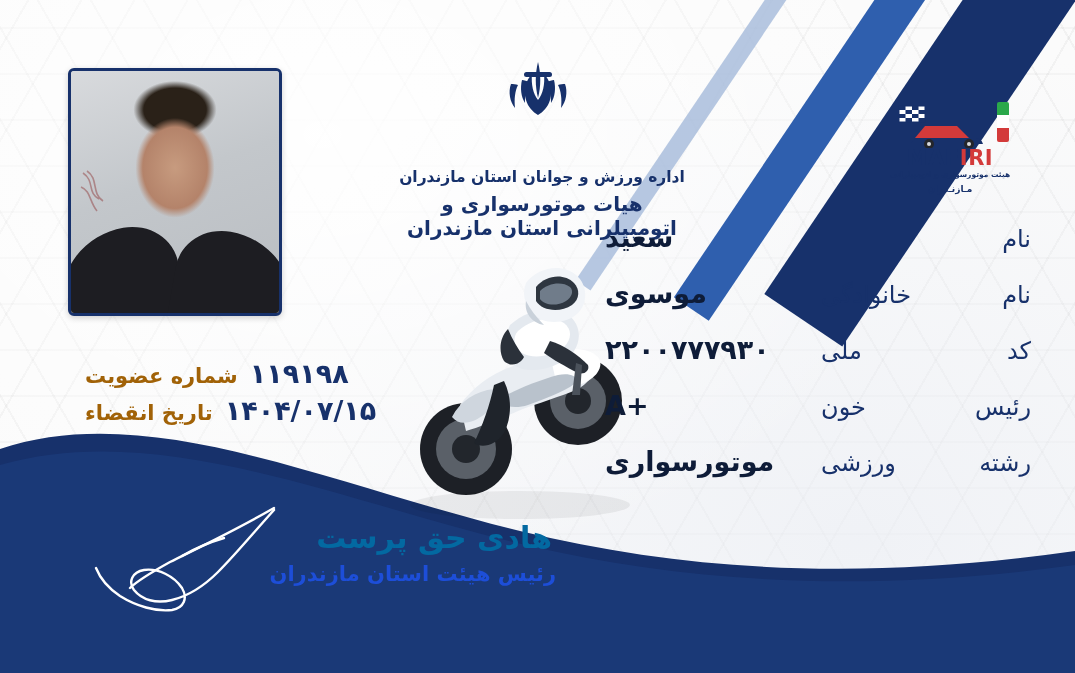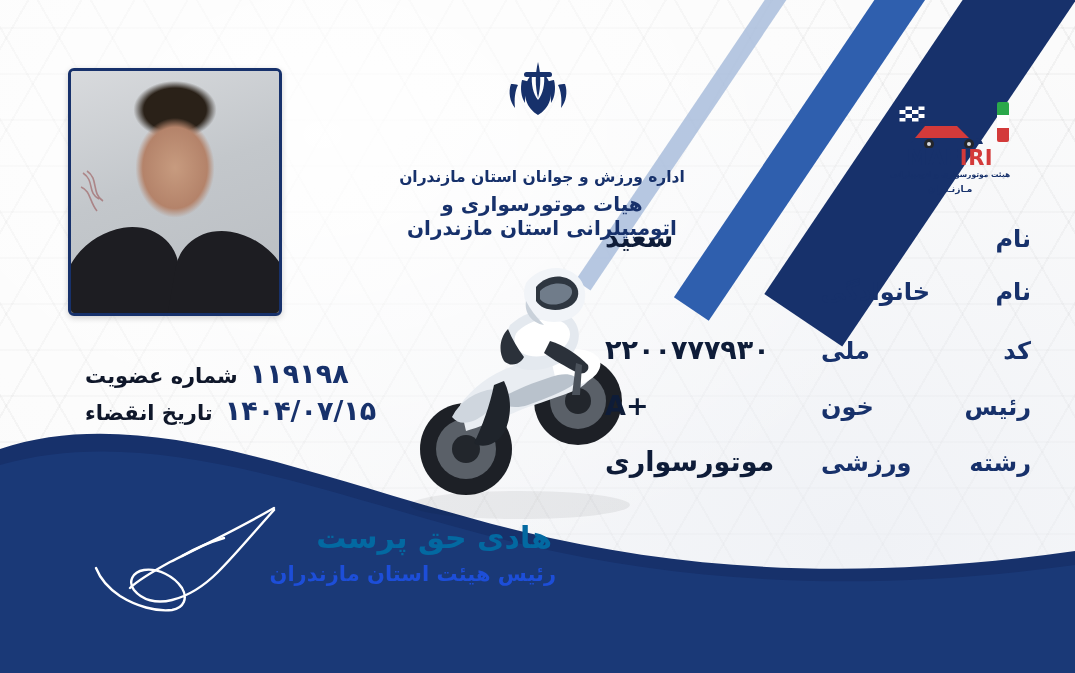--- a/index.html
+++ b/index.html
@@ -234,21 +234,21 @@
     display: flex;
     align-items: baseline;
     justify-content: flex-start;
     height: 56px;
   }
   .field-label {
     flex: 0 0 210px;
     text-align: justify;
     text-align-last: justify;
     font-size: 24px;
-    font-weight: 700;
+    font-weight: 400;
     color: #17316b;
     padding-right: 4px;
     padding-left: 14px;
     white-space: nowrap;
   }
   .field-value {
     flex: 1 1 auto;
     text-align: left;
     font-size: 27px;
     font-weight: 800;
@@ -270,21 +270,21 @@
   .member-row {
     display: flex;
     align-items: baseline;
     justify-content: flex-start;
     flex-direction: row-reverse;
     margin-bottom: 6px;
   }
   .member-label {
     font-size: 21px;
     font-weight: 800;
-    color: #0f172a;
+    color: #a16207;
     white-space: nowrap;
   }
   .member-value {
     font-size: 27px;
     font-weight: 800;
     color: #17316b;
     white-space: nowrap;
     margin-left: 12px;
   }
 
@@ -437,20 +437,21 @@
 
   <div class="fields">
 
     <div class="field-row">
       <div class="field-label">نام</div>
       <div class="field-value">سعید</div>
     </div>
 
     <div class="field-row">
       <div class="field-label">نام خانوادگی</div>
+      <div class="field-value">موسوی</div>
     </div>
 
     <div class="field-row">
       <div class="field-label">کد ملی</div>
       <div class="field-value">۲۲۰۰۷۷۷۹۳۰</div>
     </div>
 
     <div class="field-row">
       <div class="field-label">رئیس خون</div>
       <div class="field-value ltr">A+</div>

